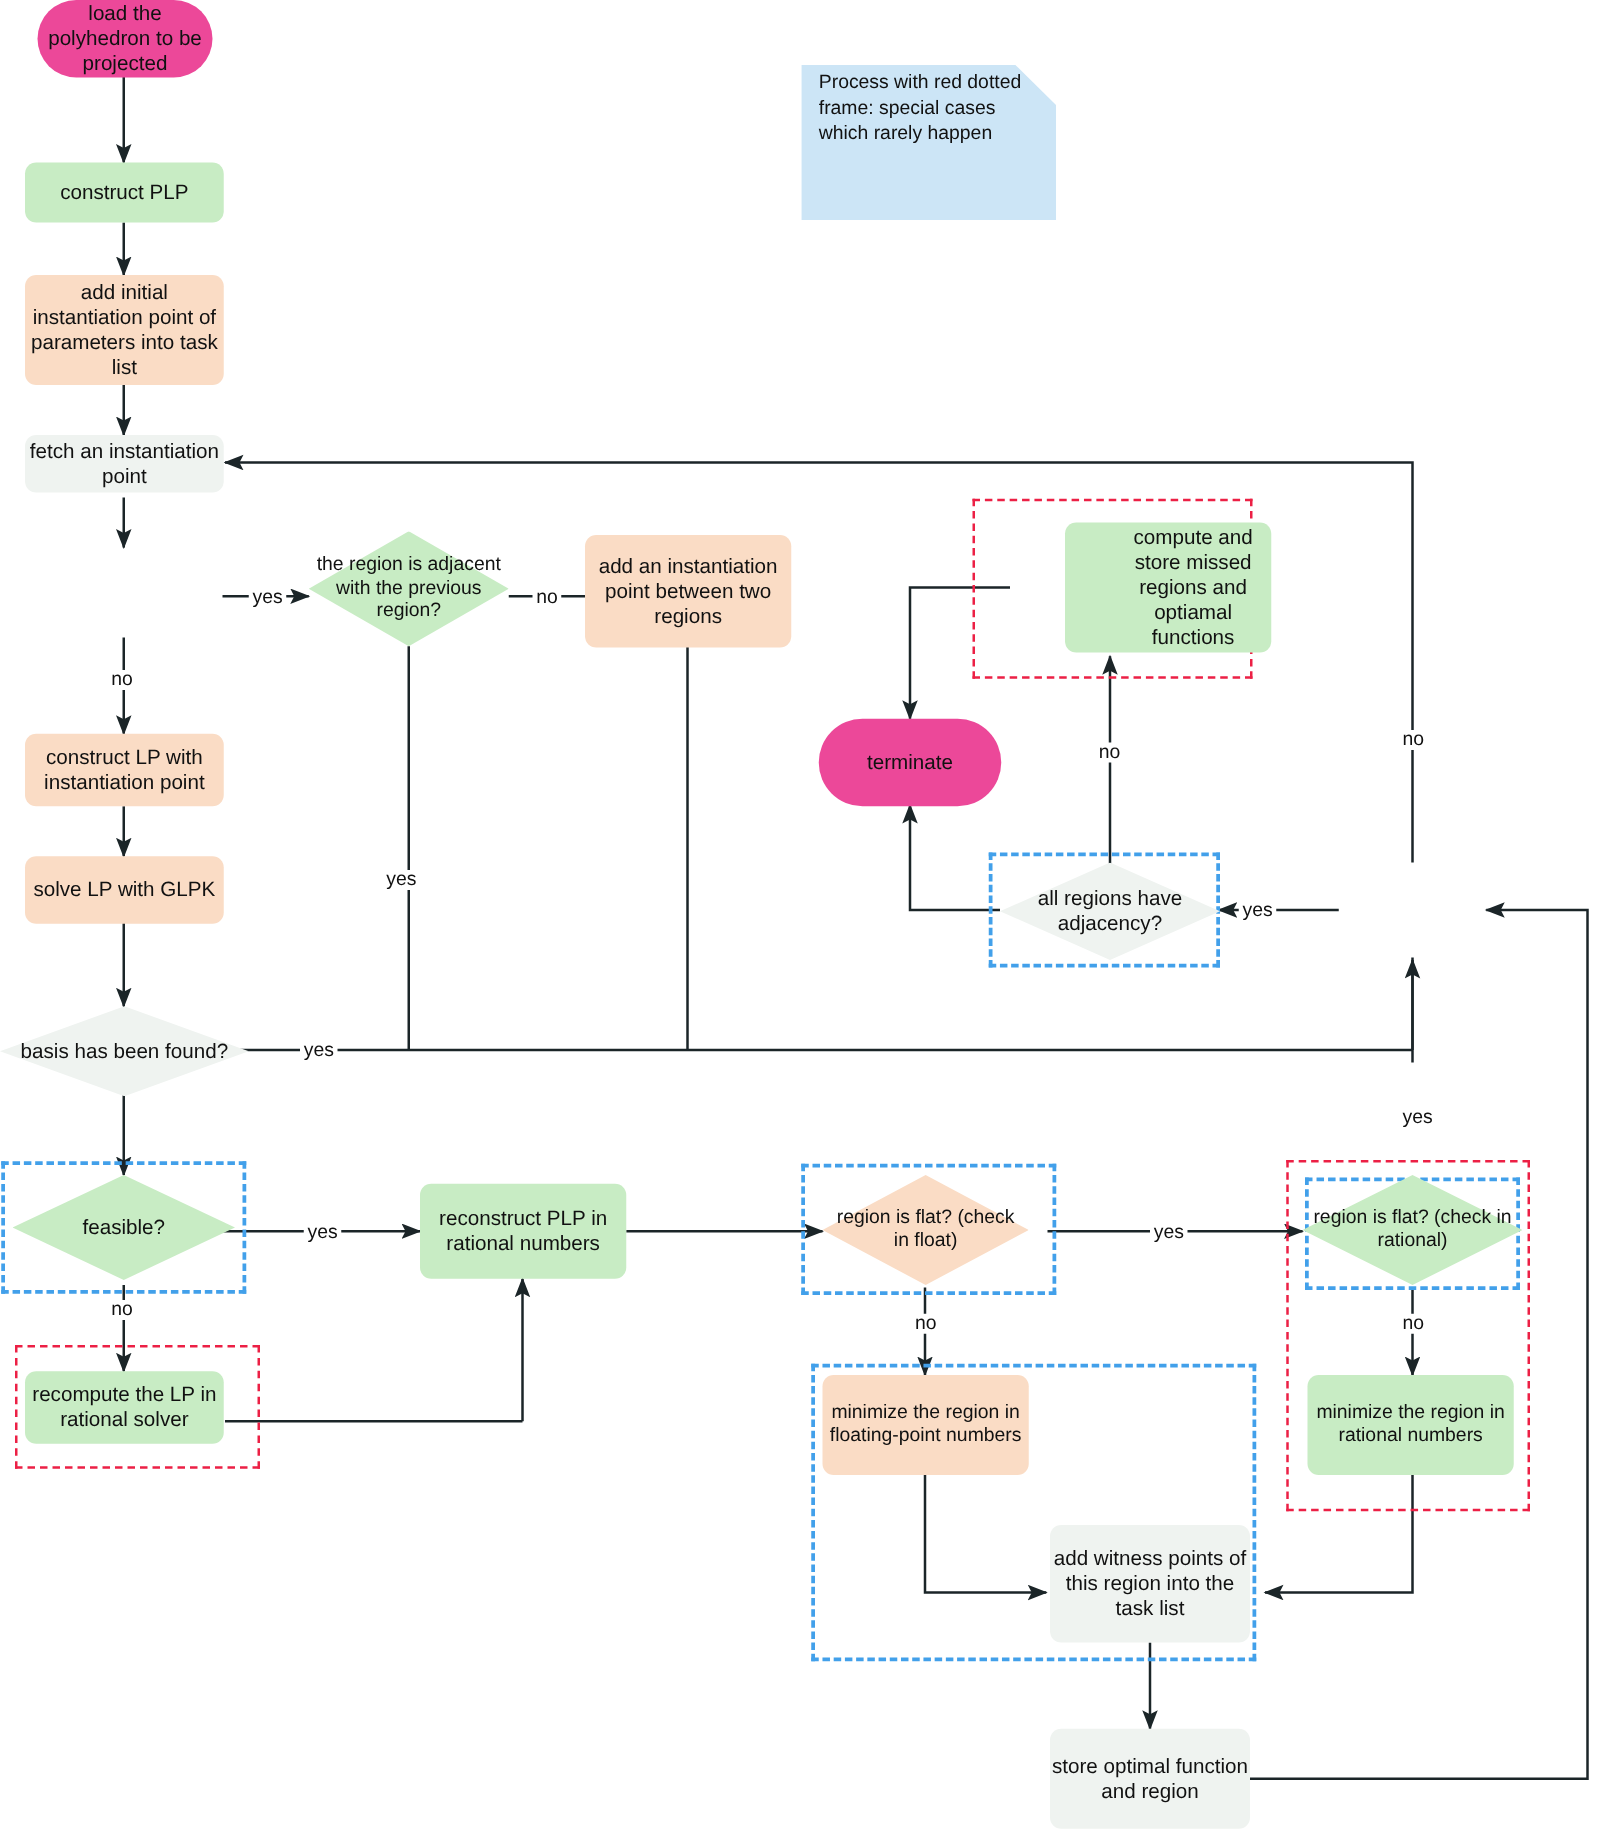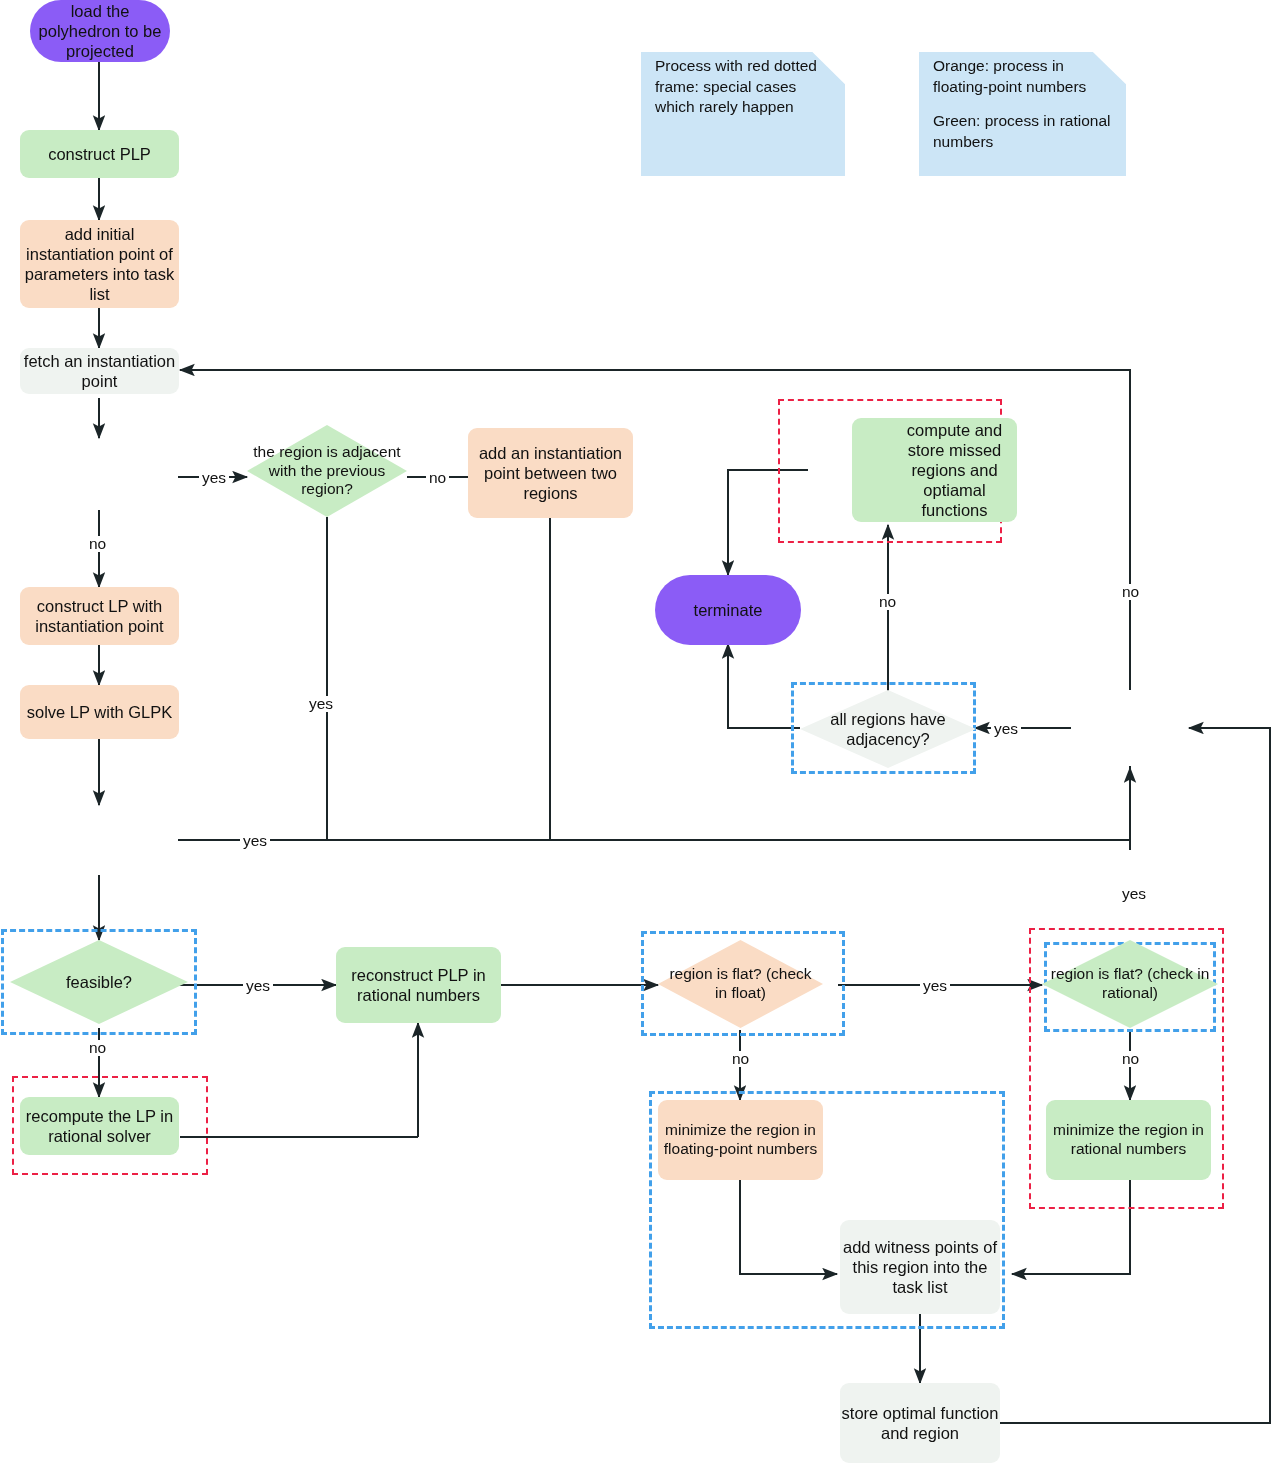--- a/index.html
+++ b/index.html
@@ -5,21 +5,21 @@
   html,body{margin:0;padding:0;background:#ffffff;}
   body{width:1279px;height:1471px;font-family:"Liberation Sans",sans-serif;}
   #stage{position:relative;width:1279px;height:1471px;overflow:hidden;}
   svg#wires{position:absolute;left:0;top:0;width:1279px;height:1471px;}
   .node{position:absolute;box-sizing:border-box;display:flex;align-items:center;
         justify-content:center;text-align:center;color:#111;line-height:1.22;}
   .proc{border-radius:9px;}
   .green{background:#c8ecc4;}
   .orange{background:#fadcc5;}
   .grey{background:#eff3f0;}
-  .term{border-radius:999px;background:#8b5cf6;}
+  .term{border-radius:999px;background:#ec4899;}
   .dia{background:transparent;}
   .dia .dshape{position:absolute;left:0;top:0;width:100%;height:100%;
         clip-path:polygon(50% 0,100% 50%,50% 100%,0 50%);}
   .dia .dlabel{position:relative;z-index:2;padding:0 6px;}
   .dgreen .dshape{background:#c8ecc4;}
   .dorange .dshape{background:#fadcc5;}
   .dgrey .dshape{background:#eff3f0;}
   .note{position:absolute;background:#cce5f6;box-sizing:border-box;
         clip-path:polygon(0 0,84% 0,100% 26%,100% 100%,0 100%);
         padding:4px 14px 10px 14px;color:#111;line-height:1.33;}
@@ -109,25 +109,20 @@
   <div class="frame blue" style="left:1px;top:929px;width:196px;height:106px;"></div>
   <div class="frame red" style="left:12px;top:1076px;width:196px;height:99px;"></div>
   <div class="frame blue" style="left:641px;top:931px;width:204px;height:105px;"></div>
   <div class="frame blue" style="left:649px;top:1091px;width:356px;height:238px;"></div>
   <div class="frame red" style="left:1029px;top:928px;width:195px;height:281px;"></div>
   <div class="frame blue" style="left:1044px;top:942px;width:172px;height:90px;"></div>
 
   <div class="note fs15" style="left:641px;top:52px;width:204px;height:124px;">
     <span>Process with red dotted frame: special cases which rarely happen</span>
   </div>
-  <div class="note fs15" style="left:919px;top:52px;width:207px;height:124px;">
-    <div>Orange: process in floating-point numbers</div>
-    <div style="height:14px"></div>
-    <div>Green: process in rational numbers</div>
-  </div>
 
   <div class="node term fs16" style="left:30px;top:0px;width:140px;height:62px;">
     <span>load the polyhedron to be projected</span>
   </div>
 
   <div class="node proc green fs16" style="left:20px;top:130px;width:159px;height:48px;">
     <span>construct PLP</span>
   </div>
 
   <div class="node proc orange fs16" style="left:20px;top:220px;width:159px;height:88px;">
@@ -149,20 +144,24 @@
   </div>
 
   <div class="node proc orange fs16" style="left:20px;top:587px;width:159px;height:58px;">
     <span>construct LP with instantiation point</span>
   </div>
 
   <div class="node proc orange fs16" style="left:20px;top:685px;width:159px;height:54px;">
     <span>solve LP with GLPK</span>
   </div>
 
+  <div class="node dia dgrey fs16" style="left:0px;top:805px;width:199px;height:72px;">
+    <div class="dshape"></div>
+    <span class="dlabel">basis has been found?</span>
+  </div>
 
   <div class="node dia dgreen fs16" style="left:10px;top:940px;width:178px;height:84px;">
     <div class="dshape"></div>
     <span class="dlabel">feasible?</span>
   </div>
 
   <div class="node proc green fs16" style="left:20px;top:1097px;width:159px;height:58px;">
     <span>recompute the LP in rational solver</span>
   </div>
 

